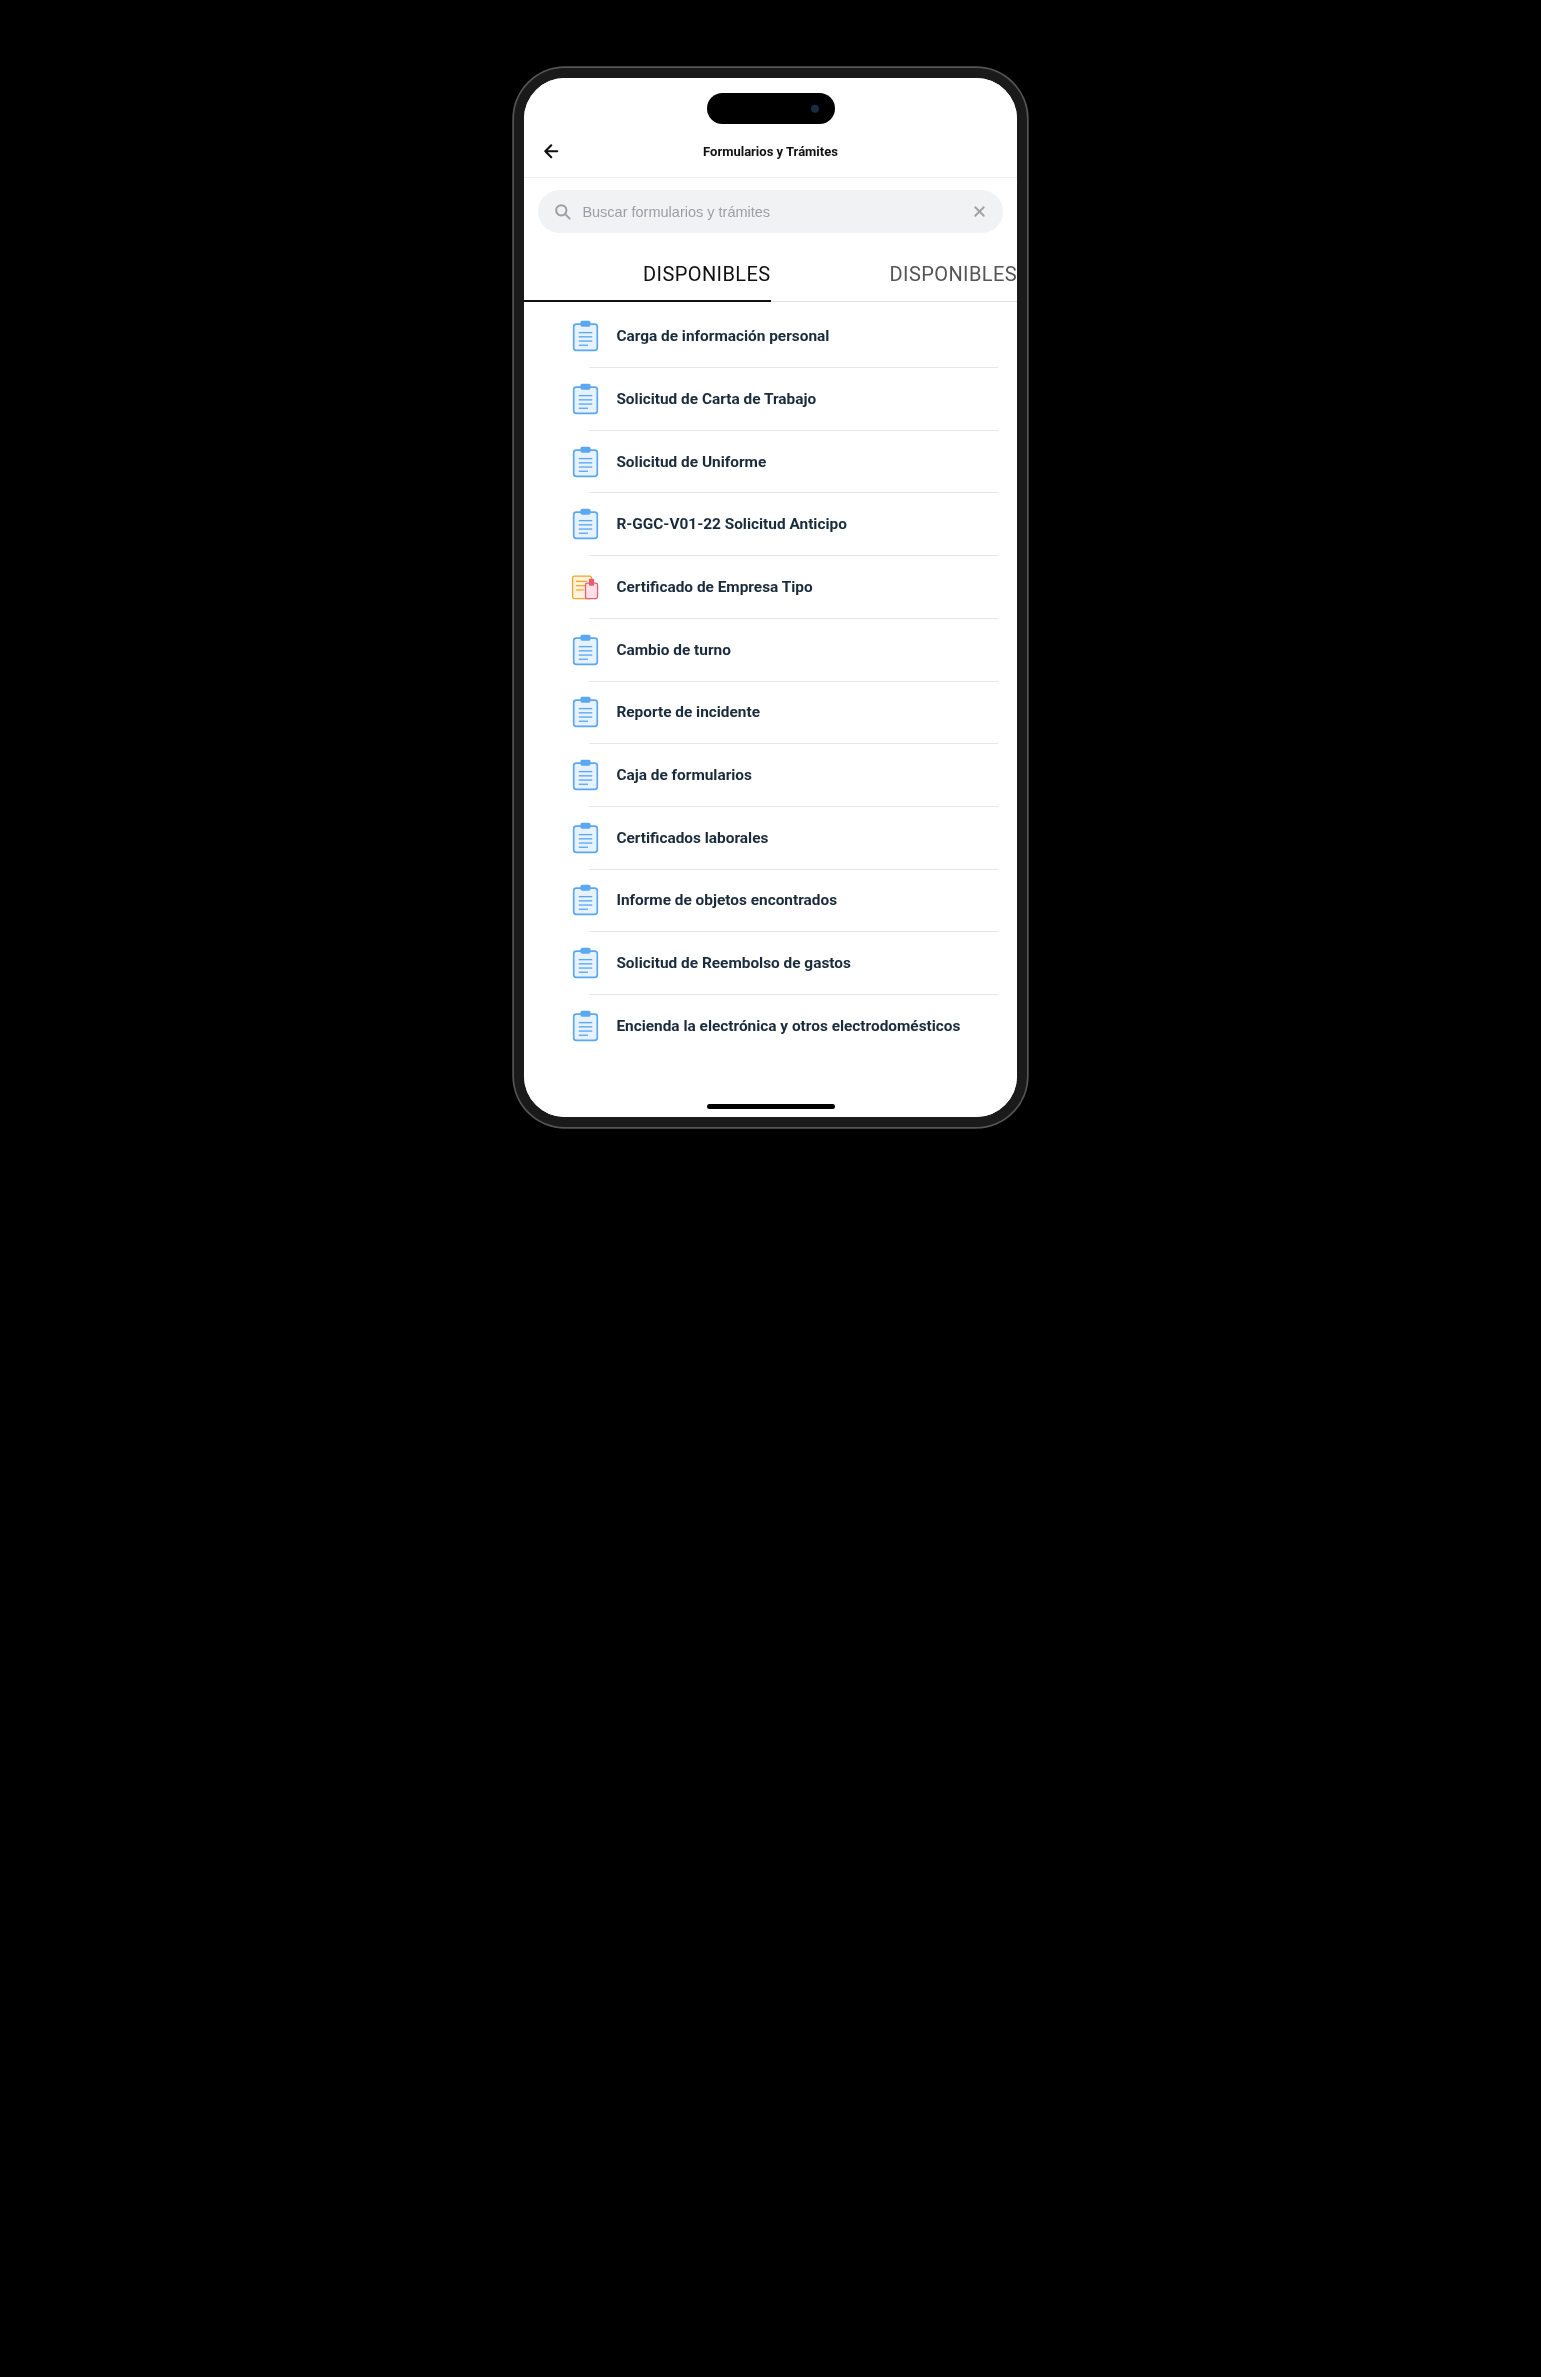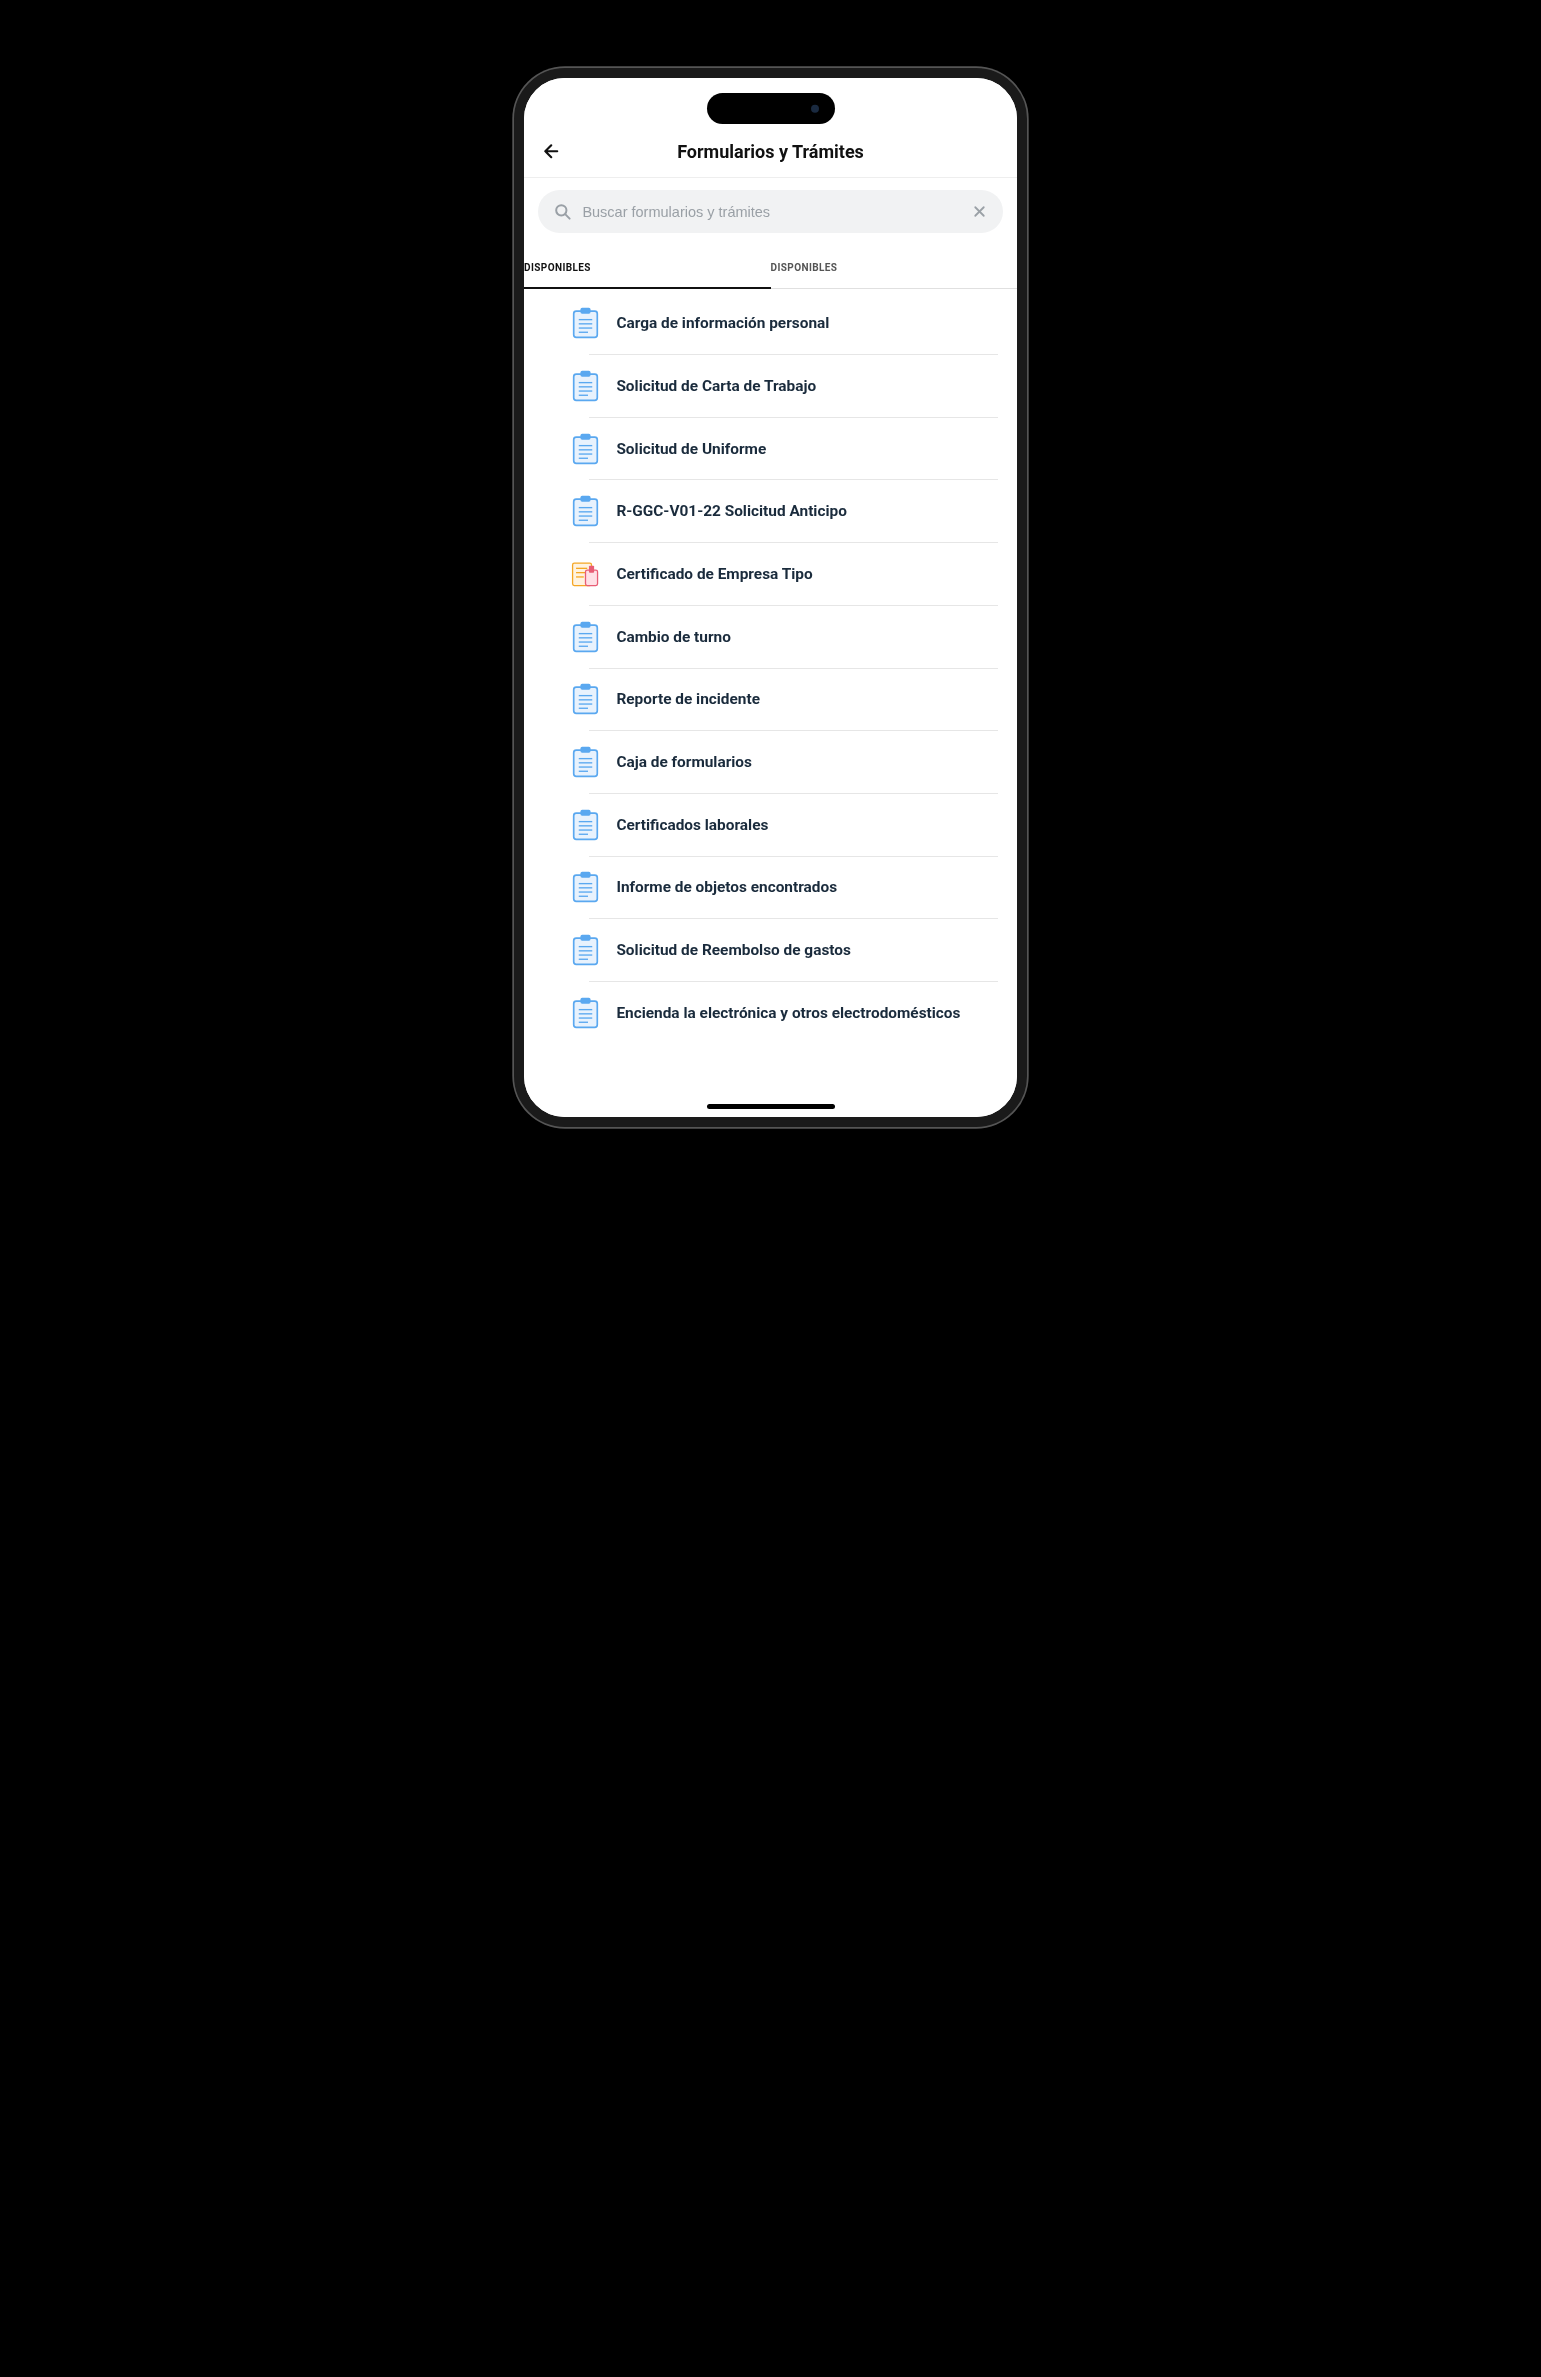--- a/index.html
+++ b/index.html
@@ -66,21 +66,21 @@
       width: 24px;
       height: 24px;
       display: flex;
       align-items: center;
       justify-content: center;
       cursor: pointer;
     }
     .header-title {
       flex: 1;
       text-align: center;
-      font-size: 18px;
+      font-size: 13px;
       font-weight: 700;
       color: #111;
       margin-left: -24px;
     }
     .search-container {
       padding: 12px 13.7px 6.8px 13.7px;
     }
     .search-bar {
       background: #f1f2f3;
       border-radius: 24px;
@@ -112,24 +112,24 @@
       cursor: pointer;
       flex-shrink: 0;
     }
     .tabs {
       display: flex;
       border-bottom: 0.9px solid #e0e0e0;
       margin-top: 6.8px;
     }
     .tab {
       flex: 1;
-      text-align: left;
+      text-align: right;
       padding: 15.4px 0 13.7px 0;
-      font-size: 10px;
-      font-weight: 700;
+      font-size: 20px;
+      font-weight: 400;
       letter-spacing: 0.4px;
       color: #555;
       cursor: pointer;
     }
     .tab.active {
       color: #111;
       border-bottom: 2.6px solid #111;
       margin-bottom: -0.9px;
     }
     .list {

